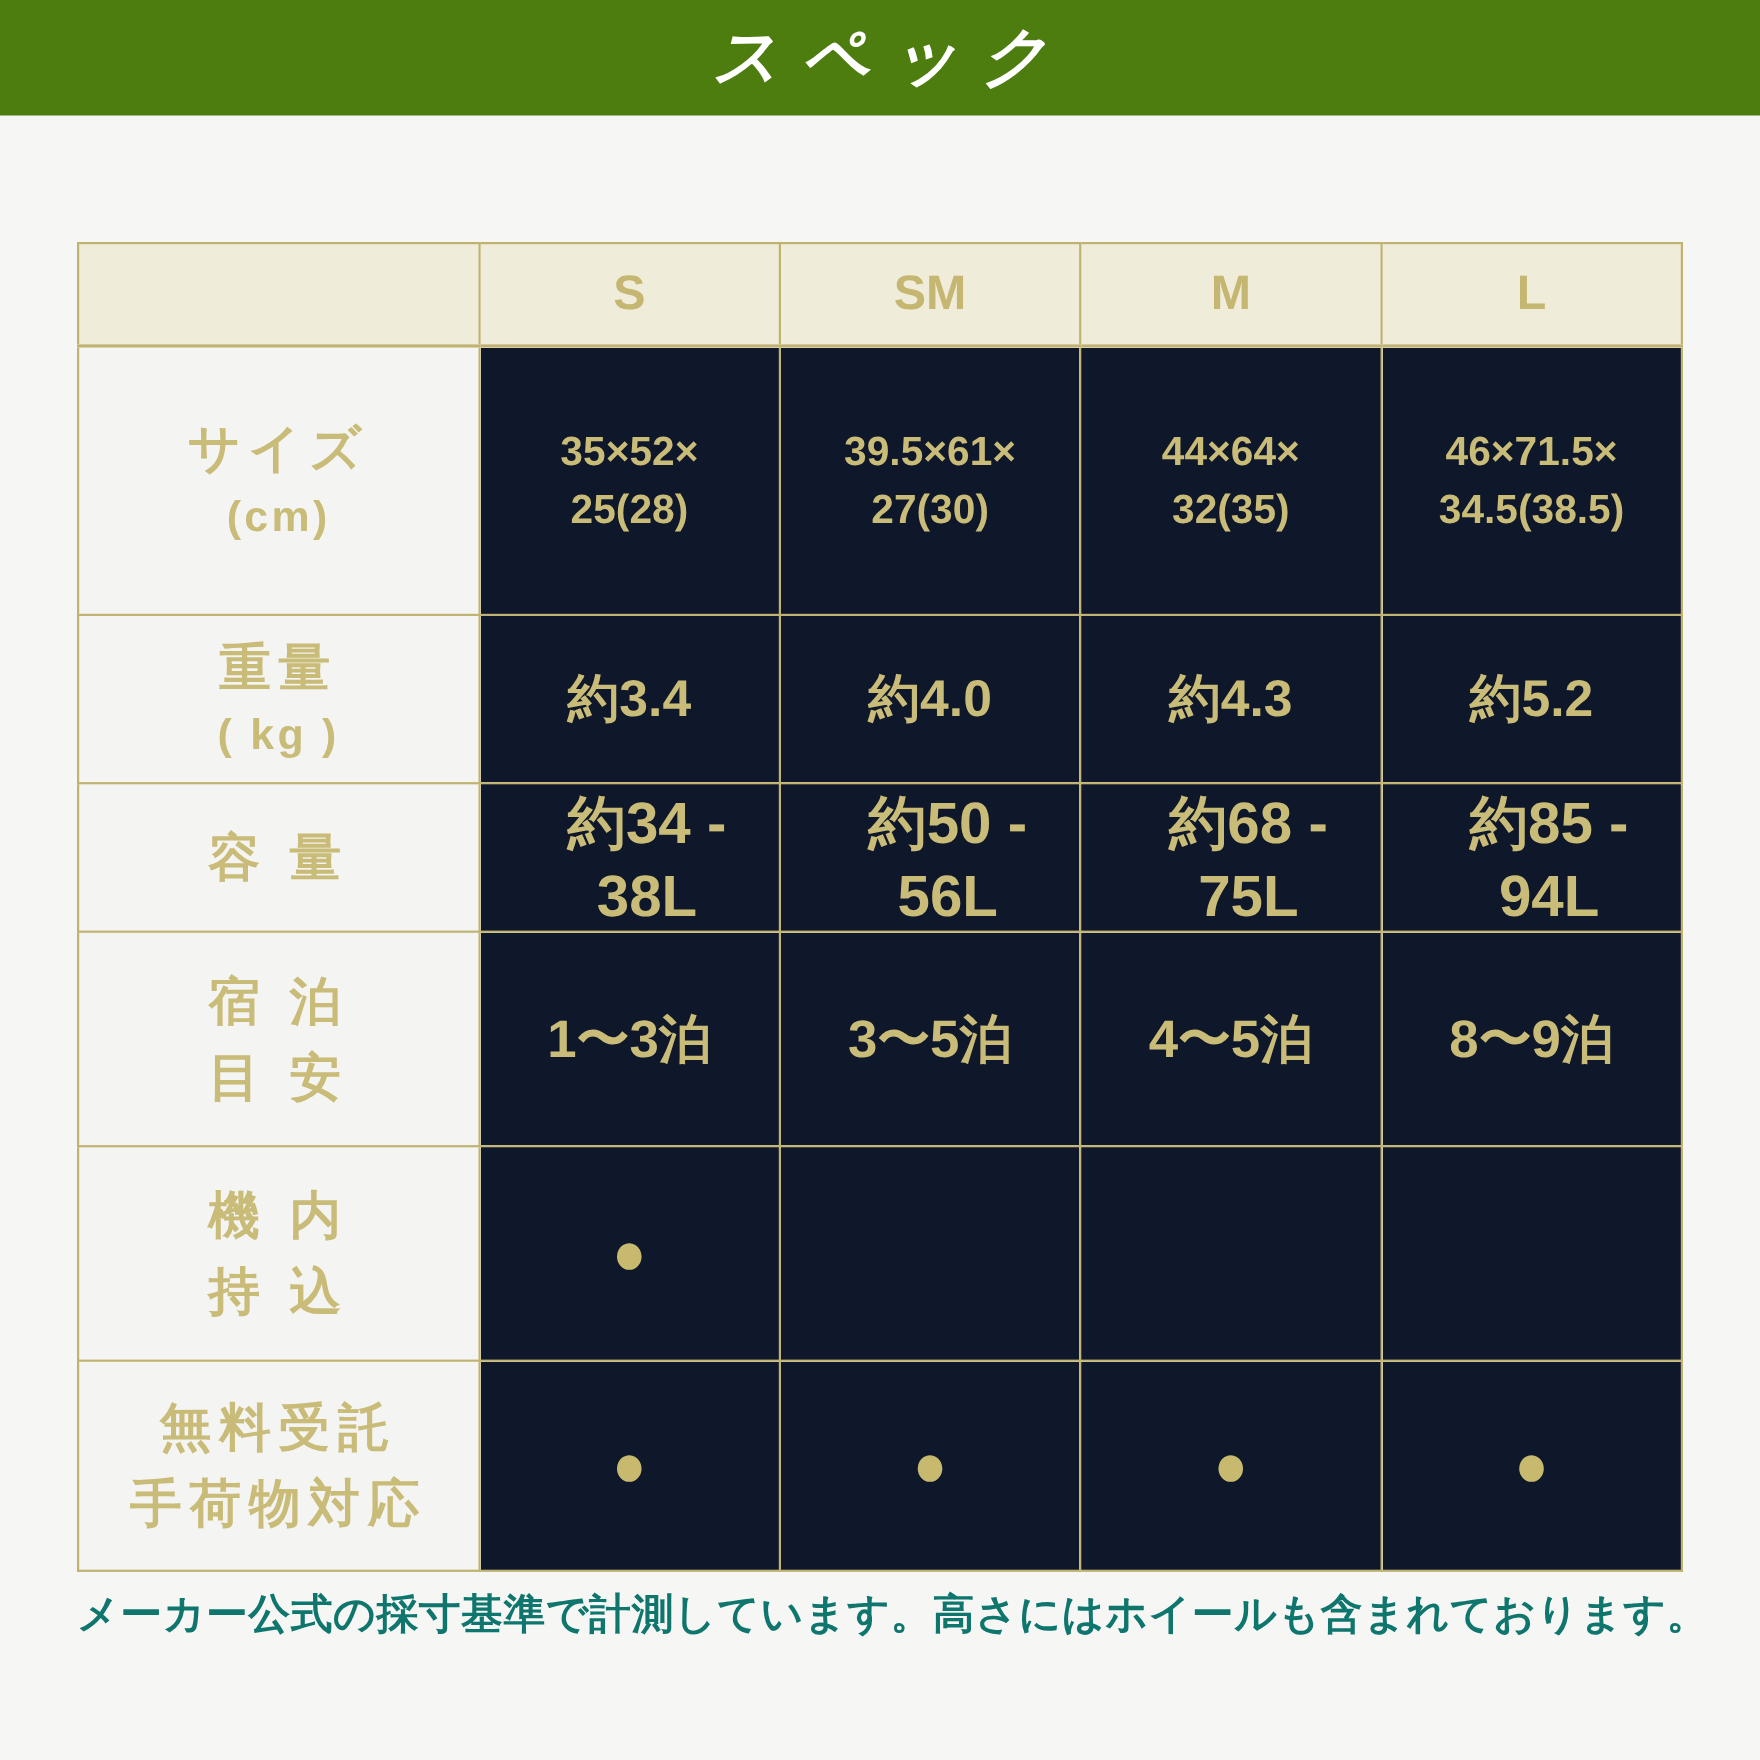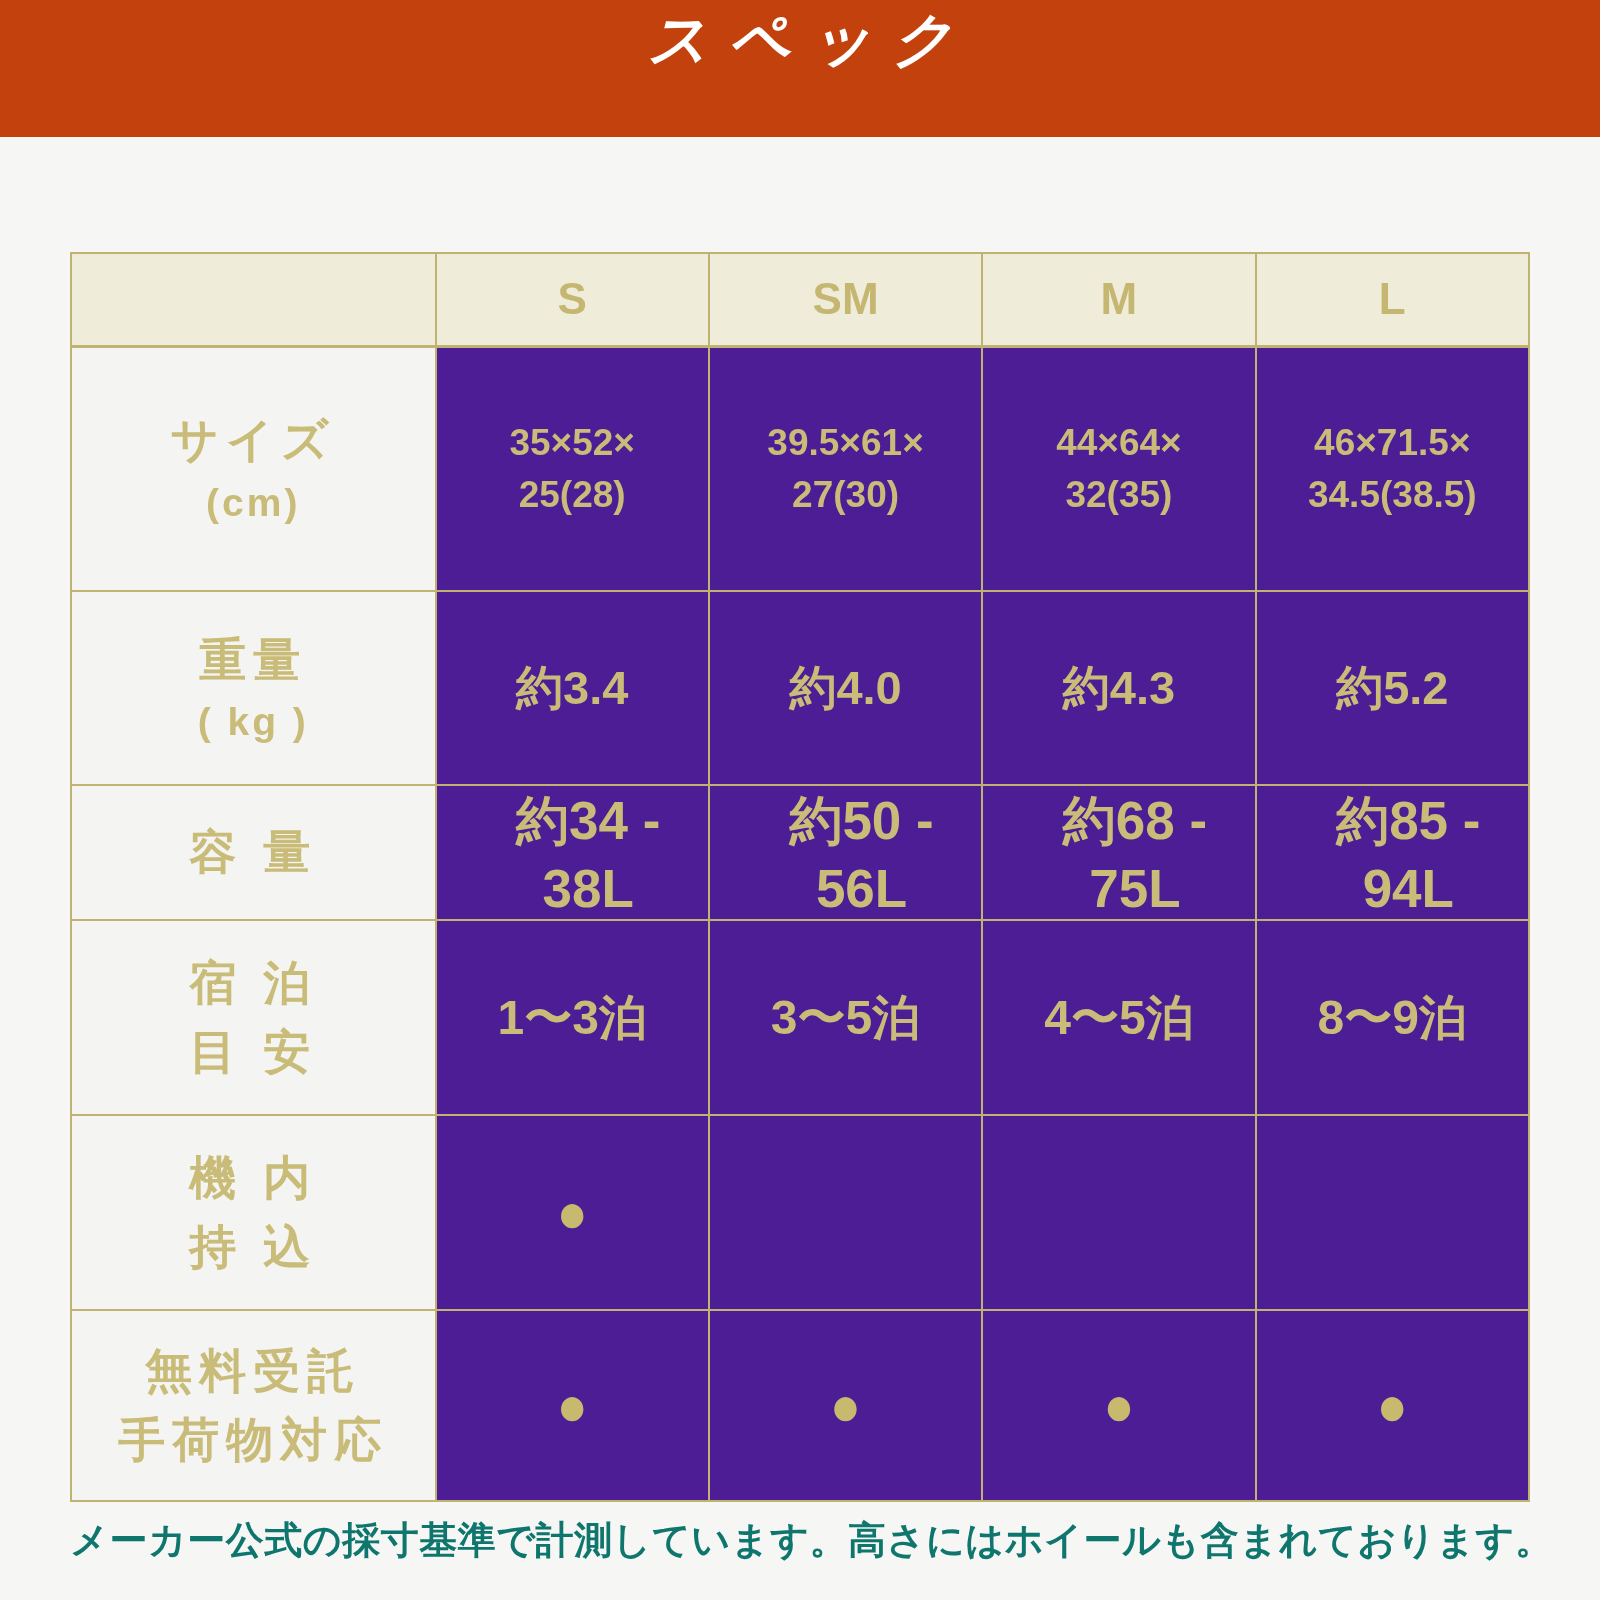--- a/index.html
+++ b/index.html
@@ -5,23 +5,24 @@
   * { box-sizing: border-box; }
   html, body { margin: 0; padding: 0; }
   body {
     width: 1600px;
     height: 1600px;
     background: #f6f6f5;
     font-family: "Liberation Sans", "DejaVu Sans", sans-serif;
     -webkit-font-smoothing: antialiased;
   }
   .banner {
-    height: 137px;
-    background: #c2410c;
+    height: 105px;
+    background: #4d7c0f;
     display: flex;
+    align-items: center;
     justify-content: center;
   }
   .banner h1 {
     margin: 0;
     color: #ffffff;
     font-family: "DejaVu Serif", "Liberation Serif", serif;
     font-style: italic;
     font-weight: 700;
     font-size: 60px;
     letter-spacing: 20px;
@@ -52,29 +53,29 @@
     font-size: 44px;
     font-weight: 700;
     border-bottom: 3px solid #c0b372;
   }
   tbody th {
     background: #f4f4f3;
     color: #c9bb78;
     font-weight: 700;
   }
   tbody td {
-    background: #4c1d95;
+    background: #0f172a;
     color: #c9bb78;
     font-weight: 700;
   }
   .lbl  { font-size: 47px; font-weight: 700; letter-spacing: 7px; line-height: 1.45; }
   .sub  { font-size: 39px; letter-spacing: 3px; }
 
   tr.r-size     { height: 245px; }
-  tr.r-weight   { height: 194px; }
+  tr.r-weight   { height: 153px; }
   tr.r-capacity { height: 118px; }
   tr.r-nights   { height: 195px; padding-left: 40px; }
   tr.r-carryon  { height: 195px; }
   tr.r-checked  { height: 191px; }
 
   .r-size .vline      { font-size: 37px; line-height: 1.4; letter-spacing: 0px; }
   .r-weight td        { font-size: 47px; }
   .r-capacity td      { font-size: 53px; padding-left: 32px; }
   .r-nights td        { font-size: 48px; }
   .dot {

